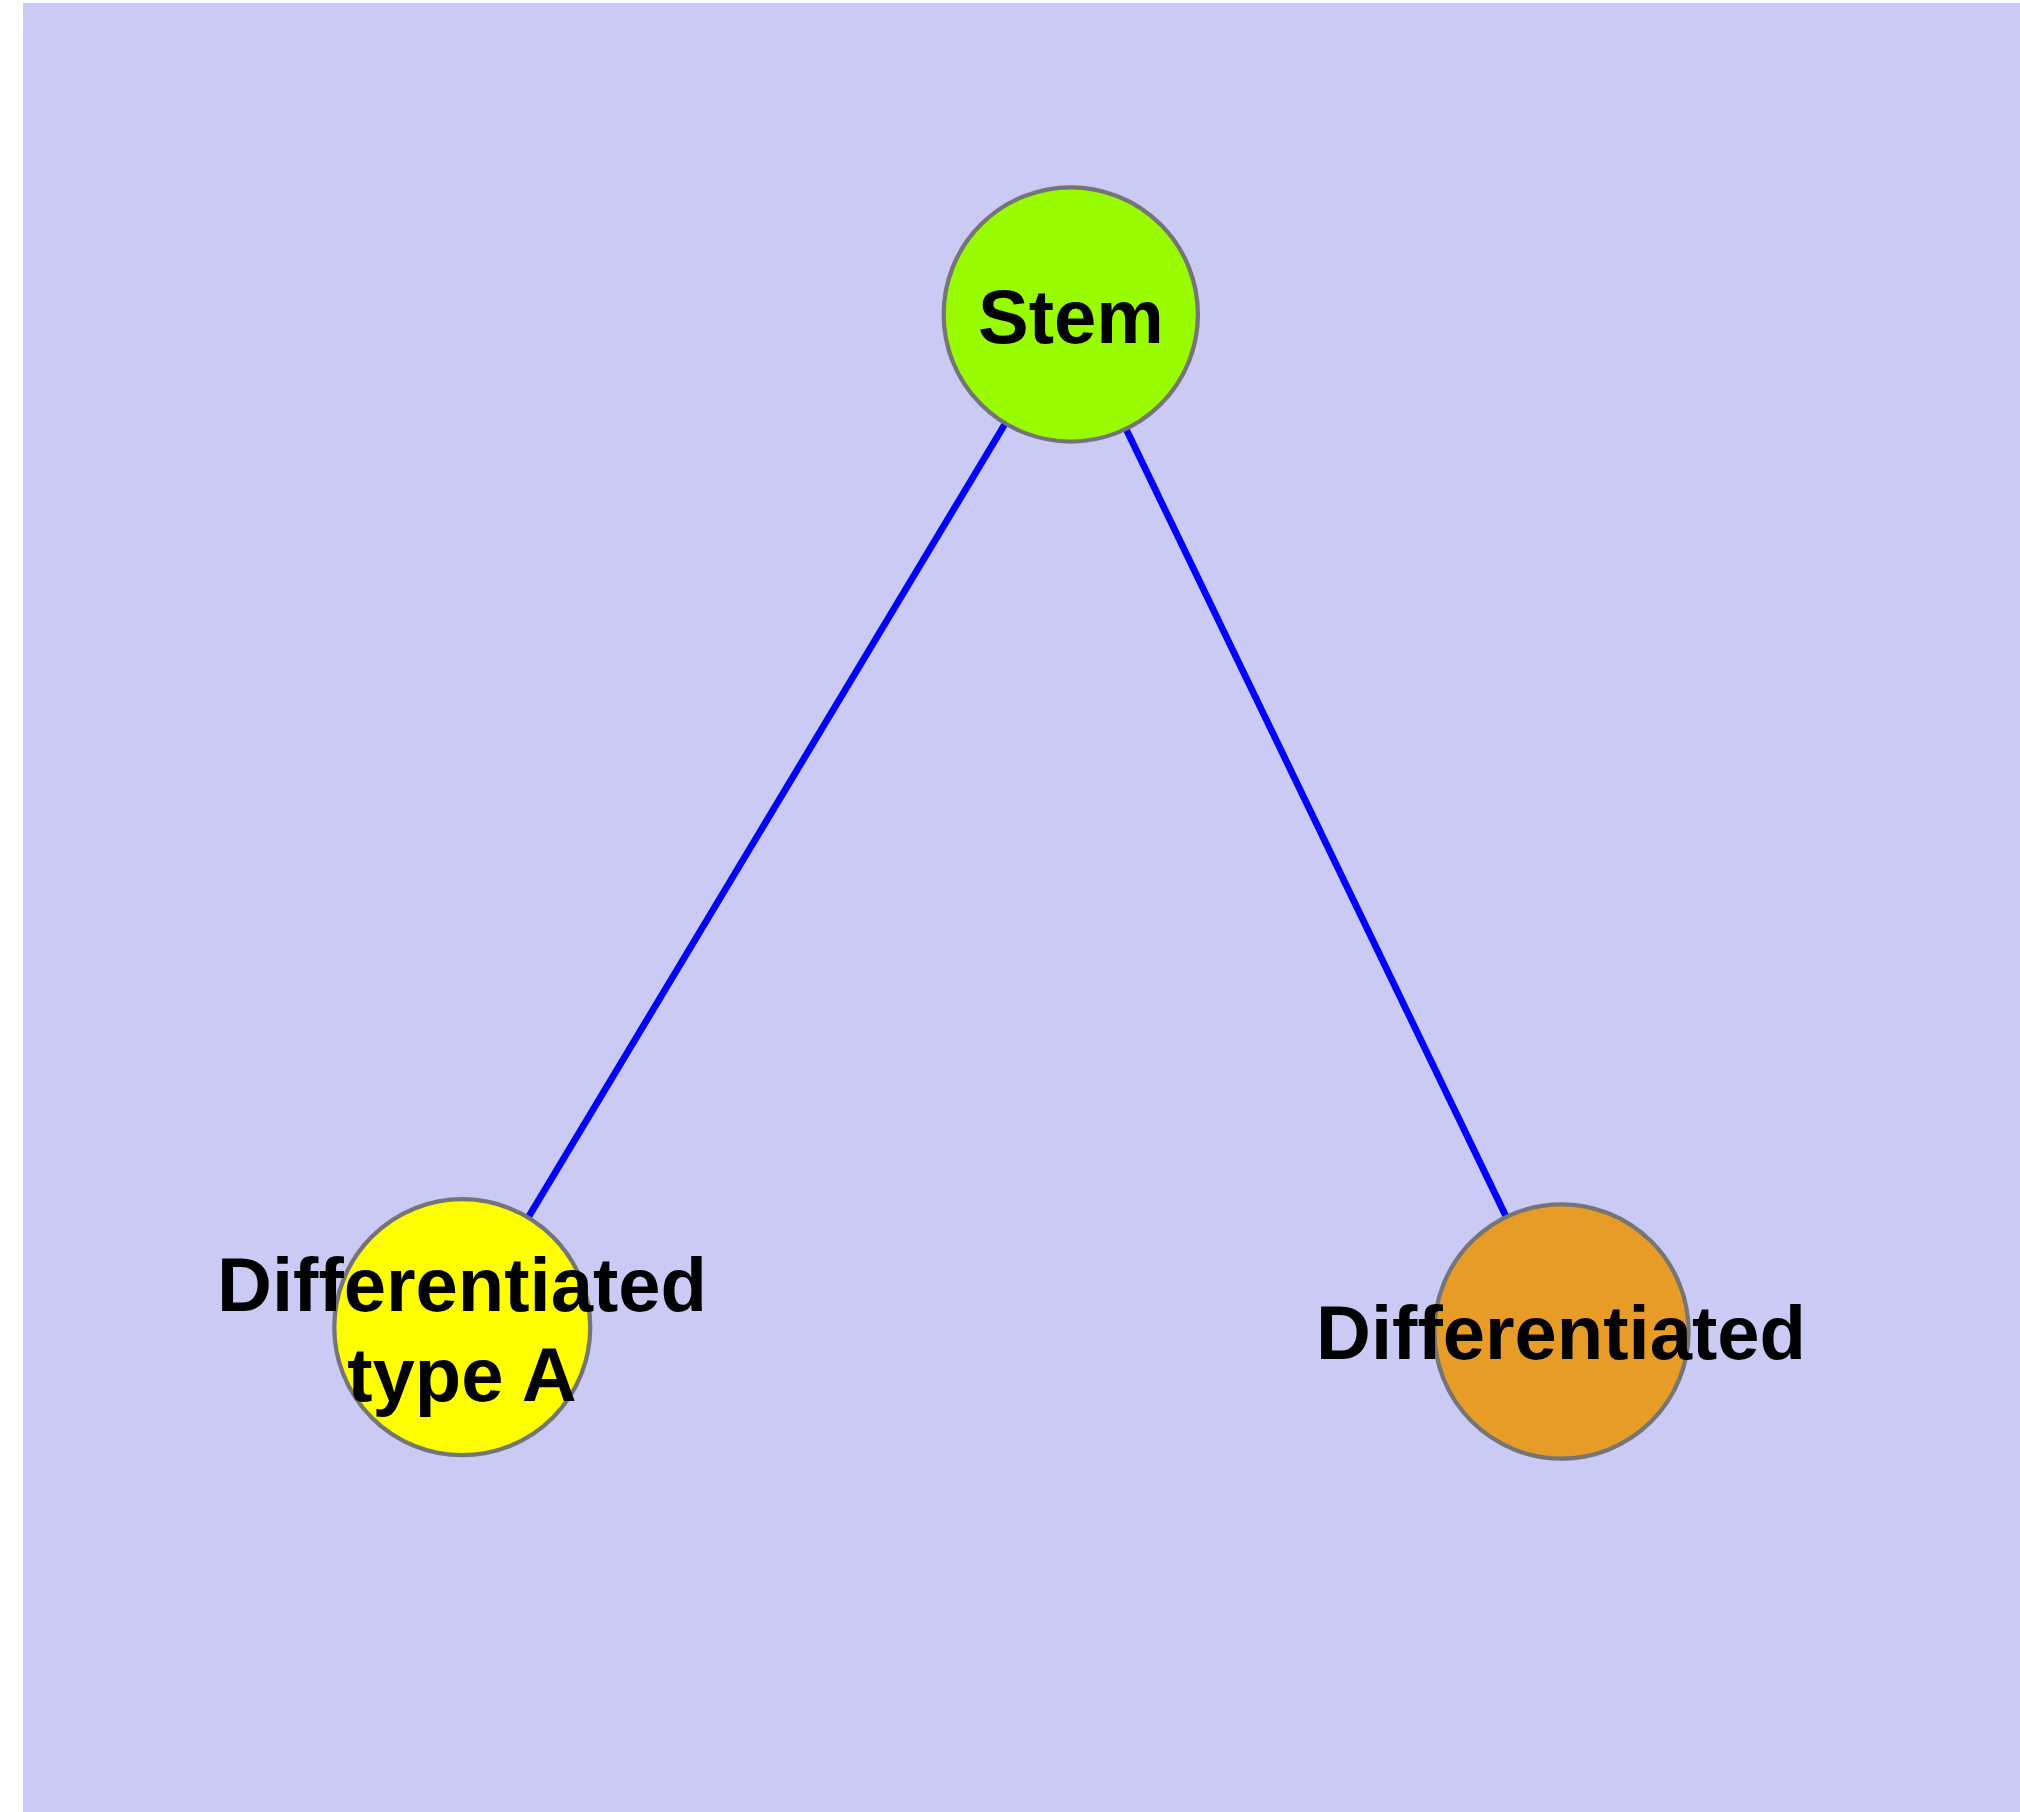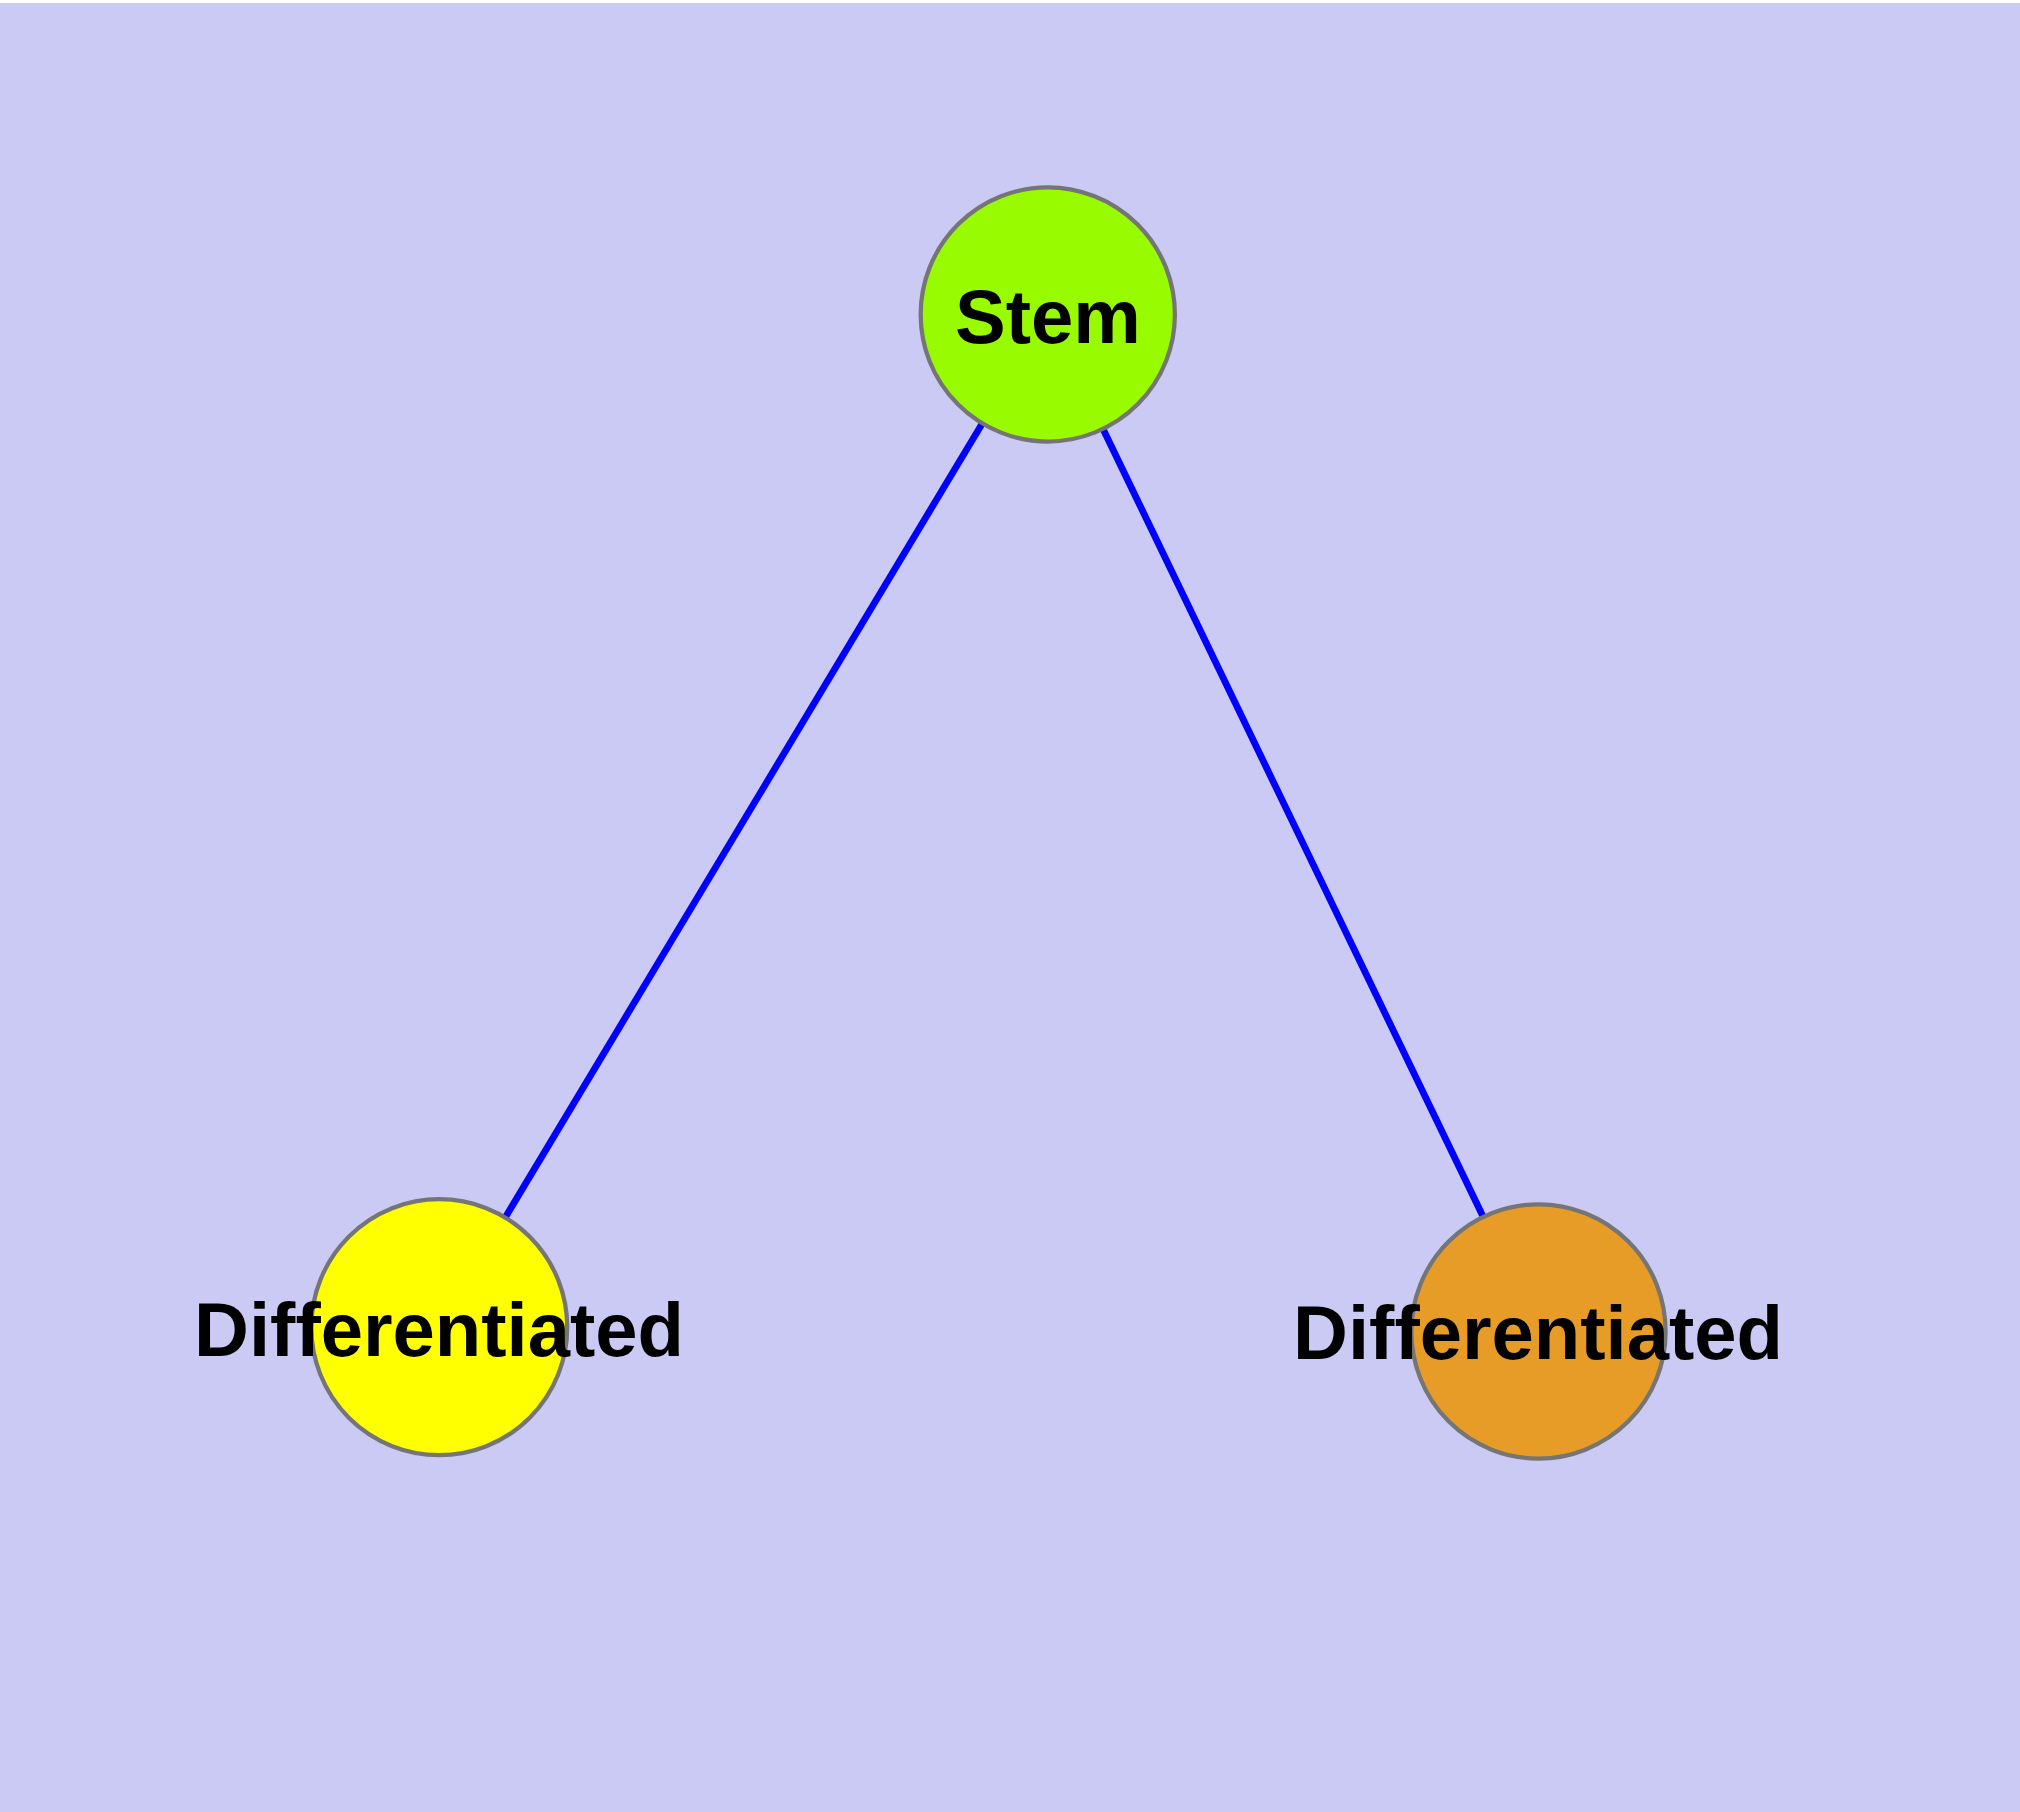--- a/index.html
+++ b/index.html
@@ -3,21 +3,21 @@
 <meta charset="utf-8">
 <style>
   html, body { margin: 0; padding: 0; background: #ffffff; }
   .page {
     position: relative;
     width: 2021px;
     height: 1812px;
     overflow: hidden;
     font-family: "Liberation Sans", sans-serif;
   }
-  .graph-canvas { position: absolute; inset: 0; }
+  .graph-canvas { position: absolute; inset: 0; margin-left: 23px; }
   .top-strip { position: absolute; top: 0; left: 0; width: 100%; height: 2.5px; z-index: 5; }
   svg.graph-svg { position: absolute; top: 0; left: 0; display: block; }
   svg.graph-svg line { stroke-width: 8; fill: none; }
   svg.graph-svg circle { stroke-width: 5; }
   .node-label {
     position: absolute;
     transform: translate(-50%, -50%);
     font-weight: bold;
     font-size: 76px;
     line-height: 90px;
@@ -46,20 +46,21 @@
         <circle cx="1815" cy="1571" r="150" fill="#E89C28"></circle>
       </g>
     </svg>
 
     <div class="node-label" style="left: 1048px; top: 317px; color: rgb(0, 0, 0);">
       <span class="label-line">Stem</span>
     </div>
 
     <div class="node-label" style="left: 439px; top: 1330px; color: rgb(0, 0, 0);">
       <span class="label-line">Differentiated</span>
+      <span class="label-line">type A</span>
     </div>
 
     <div class="node-label" style="left: 1538px; top: 1333px; color: rgb(0, 0, 0);">
       <span class="label-line">Differentiated</span>
     </div>
 
     <div class="top-strip" style="background-color: rgb(255, 255, 255);"></div>
   </div>
 </div>
 

